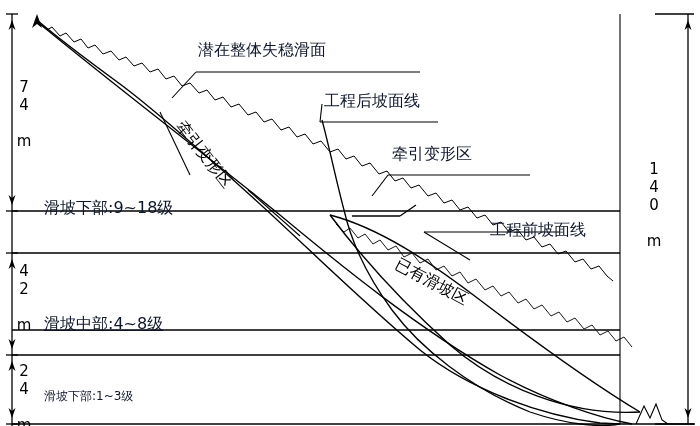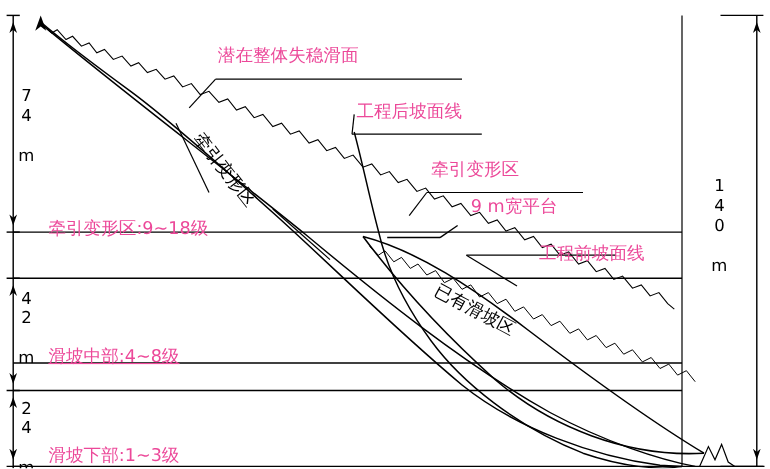--- a/index.html
+++ b/index.html
@@ -18,21 +18,21 @@
     overflow: hidden;
   }
   #stage svg {
     position: absolute;
     left: 0;
     top: 0;
   }
   .lbl {
     position: absolute;
     font-size: 15px;
-    color: #ec4899;
+    color: #0f172a;
     white-space: nowrap;
     line-height: 1;
   }
   .lbl-vert {
     position: absolute;
     font-size: 15px;
     color: #000000;
     white-space: nowrap;
     line-height: 1;
     writing-mode: vertical-rl;
@@ -155,31 +155,30 @@
       <path d="M636 424 L644 406 L650 418 L656 404 L662 420 L668 424" stroke-width="1.1"></path>
     </g>
   </svg>
 
   <div class="lbl-vert" style="left:16px; top:78px;">74 m</div>
   <div class="lbl-vert" style="left:16px; top:262px;">42 m</div>
   <div class="lbl-vert" style="left:16px; top:362px;">24 m</div>
 
   <div class="lbl-vert" style="left:646px; top:160px;">140 m</div>
 
-  <div class="lbl" style="left:44px; top:200px; font-size:16px;">牵引变形区:9~18级</div>
+  <div class="lbl" style="left:44px; top:200px; font-size:16px;">滑坡下部:9~18级</div>
   <div class="lbl" style="left:44px; top:316px; font-size:16px;text-decoration:underline;">滑坡中部:4~8级</div>
-  <div class="lbl" style="left:44px; top:390px; font-size:16px;margin-top:16px;">滑坡下部:1~3级</div>
+  <div class="lbl" style="left:44px; top:390px; font-size:12px;">滑坡下部:1~3级</div>
 
   <div class="lbl" style="left:198px; top:42px; font-size:16px;">潜在整体失稳滑面</div>
 
   <div class="lbl" style="left:324px; top:93px; font-size:16px;text-align:right;">工程后坡面线</div>
 
   <div class="lbl" style="left:392px; top:146px; font-size:16px;">牵引变形区</div>
 
-  <div class="lbl" style="left:428px; top:180px; font-size:16px;">9 m宽平台</div>
 
   <div class="lbl" style="left:490px; top:222px; font-size:16px;">工程前坡面线</div>
 
   <div class="lbl-rot" style="left:186px; top:118px; transform: rotate(52deg);">牵引变形区</div>
 
   <div class="lbl-rot" style="left:400px; top:256px; transform: rotate(28deg);">已有滑坡区</div>
 
 </div>
 
 </body></html>

